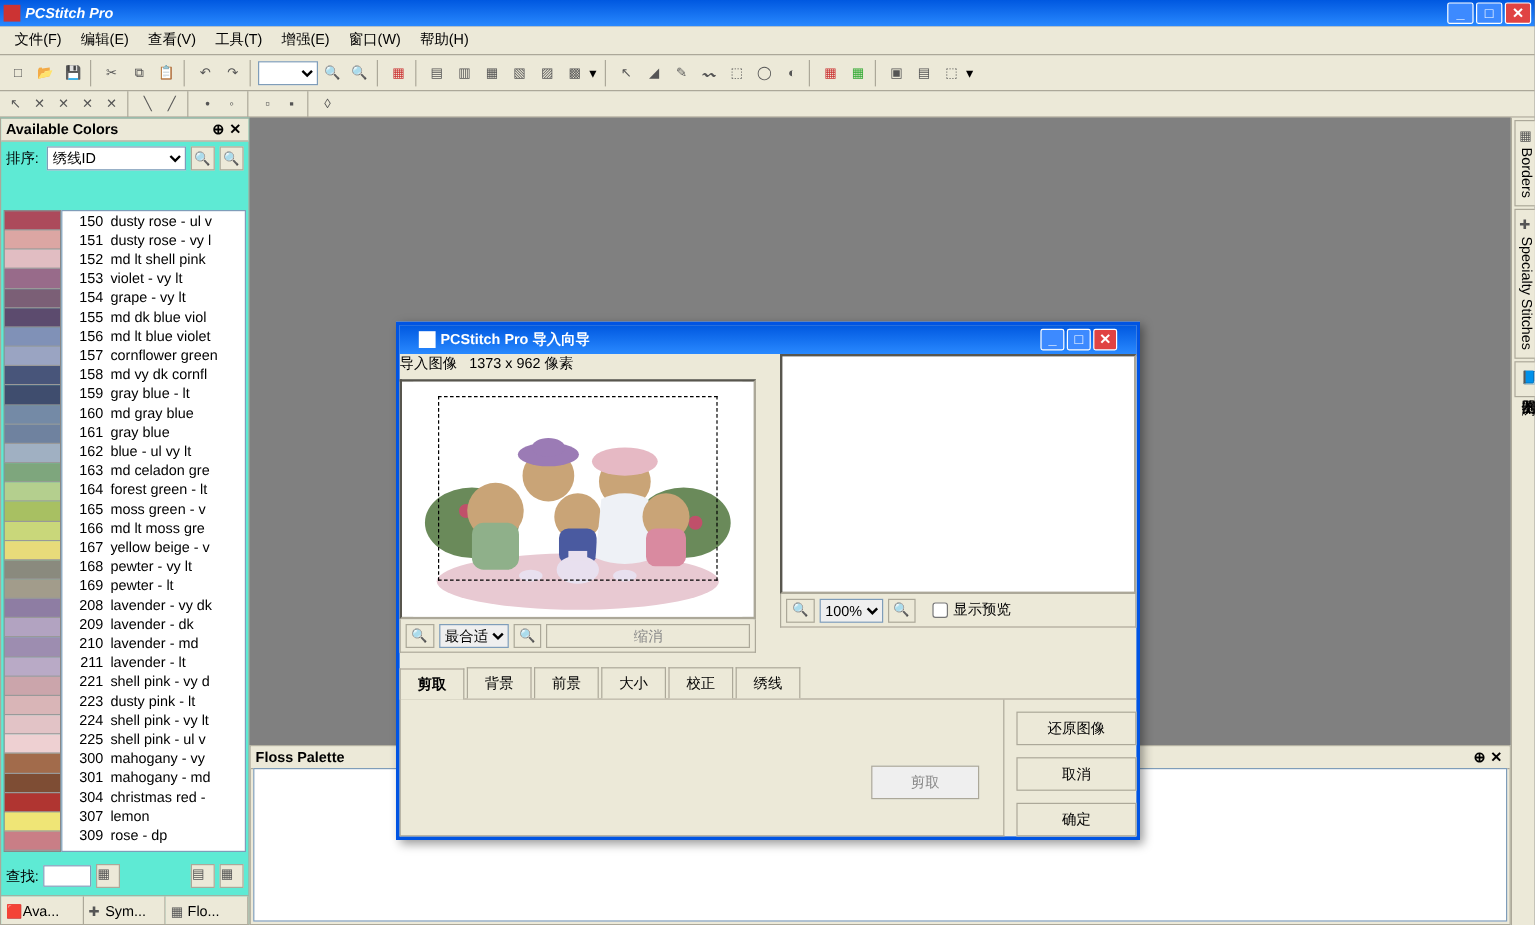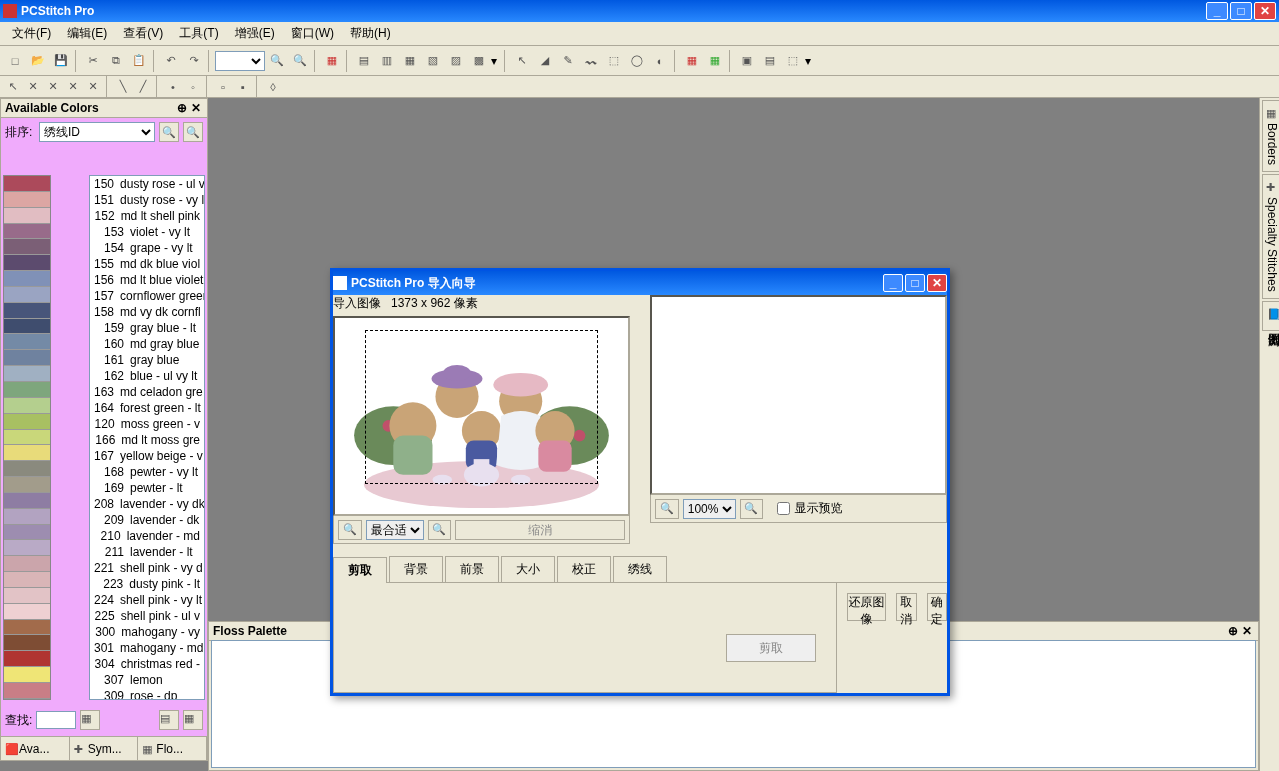--- a/index.html
+++ b/index.html
@@ -1,21 +1,21 @@
 <!DOCTYPE html>
 <html><head>
 <meta charset="utf-8">
 <style>
 * { box-sizing: border-box; margin: 0; padding: 0; font-family: "SimSun", "宋体", sans-serif; font-size: 12px; }
 body { background: #808080; width: 1279px; height: 771px; overflow: hidden; position: relative; }
 
 
 .titlebar { background: linear-gradient(to bottom, #0058e0, #2989ff); height: 22px; display: flex; align-items: center; padding: 0 3px; color: white; }
 .titlebar .app-icon { width: 14px; height: 14px; background: #cc3333; margin-right: 4px; }
-.titlebar .title { flex: 1; font-weight: bold; }
+.titlebar .title { flex: 1; font-weight: bold; font-style: italic; }
 .titlebar .win-btns { display: flex; gap: 2px; }
 .titlebar .win-btn { width: 22px; height: 18px; background: #3d8aff; border: 1px solid #fff; border-radius: 2px; display: flex; align-items: center; justify-content: center; color: white; font-weight: bold; cursor: pointer; }
 .titlebar .win-btn.close { background: #e04343; }
 
 
 .menubar { background: #ece9d8; height: 24px; display: flex; align-items: center; padding: 0 4px; border-bottom: 1px solid #aca899; }
 .menubar .menu-item { padding: 3px 8px; cursor: pointer; }
 
 
 .toolbar { background: #ece9d8; height: 30px; display: flex; align-items: center; padding: 0 4px; border-bottom: 1px solid #aca899; gap: 1px; }
@@ -25,31 +25,31 @@
 .tool-dd { width: 10px; display:inline-block; }
 
 
 .toolbar2 { background: #ece9d8; height: 22px; display: flex; align-items: center; padding: 0 4px; border-bottom: 1px solid #aca899; gap: 2px; }
 .toolbar2 .tool-btn { width: 18px; height: 18px; }
 
 
 .main-area { position: absolute; top: 98px; left: 0; right: 0; bottom: 0; }
 
 
-.panel-colors { position: absolute; left: 0; top: 0; width: 208px; bottom: 10px; background: #f0abfc; border: 1px solid #aca899; }
+.panel-colors { position: absolute; left: 0; top: 0; width: 208px; bottom: 0; background: #5eead4; border: 1px solid #aca899; }
 .panel-header { background: #ece9d8; padding: 2px 4px; border-bottom: 1px solid #aca899; display: flex; align-items: center; font-weight: bold; }
 .panel-header .title { flex: 1; }
 .panel-header .pin, .panel-header .close { width: 14px; height: 14px; cursor: pointer; text-align: center; }
 .panel-body { padding: 4px; }
 .panel-row { display: flex; align-items: center; gap: 4px; margin-bottom: 6px; }
 .panel-row label { width: 30px; }
 .panel-row select { flex: 1; border: 1px solid #7f9db9; height: 20px; background: white; }
 .panel-row .sm-btn { width: 20px; height: 20px; border: 1px solid #aca899; background: #ece9d8; display: flex; align-items: center; justify-content: center; cursor: pointer; }
 
-.color-list-area { display: flex; position: absolute; top: 76px; left: 2px; right: 2px; bottom: 60px; gap: 38px; }
+.color-list-area { display: flex; position: absolute; top: 76px; left: 2px; right: 2px; bottom: 60px; }
 .swatch-col { width: 48px; display: flex; flex-direction: column; border: 1px solid #888; }
 .swatch { flex: 1; border-bottom: 1px solid #999; }
 .color-list { flex: 1; background: white; border: 1px solid #7f9db9; overflow: hidden; position: relative; }
 .color-list-inner { overflow-y: scroll; height: 100%; }
 .color-item { padding: 1px 4px; white-space: nowrap; overflow: hidden; cursor: pointer; display: flex; }
 .color-item .cid { width: 30px; text-align: right; margin-right: 6px; }
 
 .search-row { position: absolute; bottom: 30px; left: 4px; right: 4px; display: flex; align-items: center; gap: 4px; }
 .search-row input { width: 40px; border: 1px solid #7f9db9; height: 18px; }
 .search-row .sm-btn { width: 20px; height: 20px; border: 1px solid #aca899; background: #ece9d8; cursor: pointer; }
@@ -65,21 +65,21 @@
 .panel-floss { position: absolute; left: 208px; right: 20px; bottom: 0; height: 150px; background: #ece9d8; border: 1px solid #aca899; }
 .floss-body { background: white; position: absolute; top: 18px; left: 2px; right: 2px; bottom: 2px; border: 1px solid #7f9db9; }
 
 
 .right-tabs { position: absolute; right: 0; top: 0; width: 20px; bottom: 0; background: #ece9d8; border-left: 1px solid #aca899; }
 .side-tab { writing-mode: vertical-rl; padding: 6px 2px; border: 1px solid #aca899; margin: 2px; background: #ece9d8; cursor: pointer; display: flex; align-items: center; gap: 4px; }
 .side-tab-icon { width: 12px; height: 12px; display: inline-block; }
 
 
 .dialog { position: absolute; left: 330px; top: 170px; width: 620px; background: #ece9d8; border: 3px solid #0054e3; box-shadow: 3px 3px 8px rgba(0,0,0,0.4); }
-.dialog-titlebar { background: linear-gradient(to bottom, #0058e0, #2989ff); height: 24px; display: flex; align-items: center; padding: 0 0; color: white; }
+.dialog-titlebar { background: linear-gradient(to bottom, #0058e0, #2989ff); height: 24px; display: flex; align-items: center; padding: 0 16px; color: white; }
 .dialog-titlebar .app-icon { width: 14px; height: 14px; background: #fff; margin-right: 4px; }
 .dialog-titlebar .title { flex: 1; font-weight: bold; }
 .dialog-titlebar .win-btn { width: 20px; height: 18px; background: #3d8aff; border: 1px solid #fff; border-radius: 2px; display: flex; align-items: center; justify-content: center; color: white; font-weight: bold; cursor: pointer; margin-left: 2px; }
 .dialog-titlebar .win-btn.close { background: #e04343; }
 .dialog-body { }
 .dialog-cols { display: flex; gap: 20px; }
 .dialog-col { flex: 1; }
 .section-label { margin-bottom: 4px; }
 .img-box { border: 2px inset #aca899; height: 200px; background: white; display: flex; align-items: center; justify-content: center; position: relative; overflow: hidden; }
 .sel-rect { position: absolute; border: 1px dashed #000; left: 30px; top: 12px; right: 30px; bottom: 30px; }
@@ -88,21 +88,21 @@
 .zoom-row select { border: 1px solid #7f9db9; height: 20px; }
 .zoom-row .disabled-btn { flex: 1; text-align: center; color: #888; border: 1px solid #aca899; height: 20px; line-height: 18px; }
 .preview-chk { display: flex; align-items: center; gap: 4px; margin-left: 10px; }
 
 .dialog-tabs { display: flex; margin-top: 12px; border-bottom: 1px solid #aca899; }
 .dlg-tab { padding: 4px 14px; border: 1px solid #aca899; border-bottom: none; background: #ece9d8; cursor: pointer; margin-right: 2px; }
 .dlg-tab.active { background: #ece9d8; position: relative; top: 1px; font-weight: bold; }
 
 .dialog-lower { display: flex; margin-top: 0; }
 .tab-content { flex: 1; border: 1px solid #aca899; border-top: none; padding: 16px; min-height: 110px; position: relative; }
-.dlg-btns { width: 110px; display: flex; flex-direction: row; gap: 10px; padding: 10px 0 0 10px; }
+.dlg-btns { width: 110px; display: flex; flex-direction: column; gap: 10px; padding: 10px 0 0 10px; }
 .dlg-btn { border: 1px solid #aca899; background: #ece9d8; height: 28px; cursor: pointer; }
 .crop-btn { position: absolute; right: 20px; bottom: 30px; width: 90px; height: 28px; border: 1px solid #aca899; color: #888; }
 
 
 .bears-svg { width: 100%; height: 100%; }
 
 
 .glyph { font-family: "Segoe UI Symbol", sans-serif; font-size: 11px; color: #555; }
 </style>
 </head>
@@ -384,21 +384,21 @@
             </div>
             <div class="color-item">
               <span class="cid">163</span>
               <span>md celadon gre</span>
             </div>
             <div class="color-item">
               <span class="cid">164</span>
               <span>forest green - lt</span>
             </div>
             <div class="color-item">
-              <span class="cid">120</span>
+              <span class="cid">165</span>
               <span>moss green - v</span>
             </div>
             <div class="color-item">
               <span class="cid">166</span>
               <span>md lt moss gre</span>
             </div>
             <div class="color-item">
               <span class="cid">167</span>
               <span>yellow beige - v</span>
             </div>

